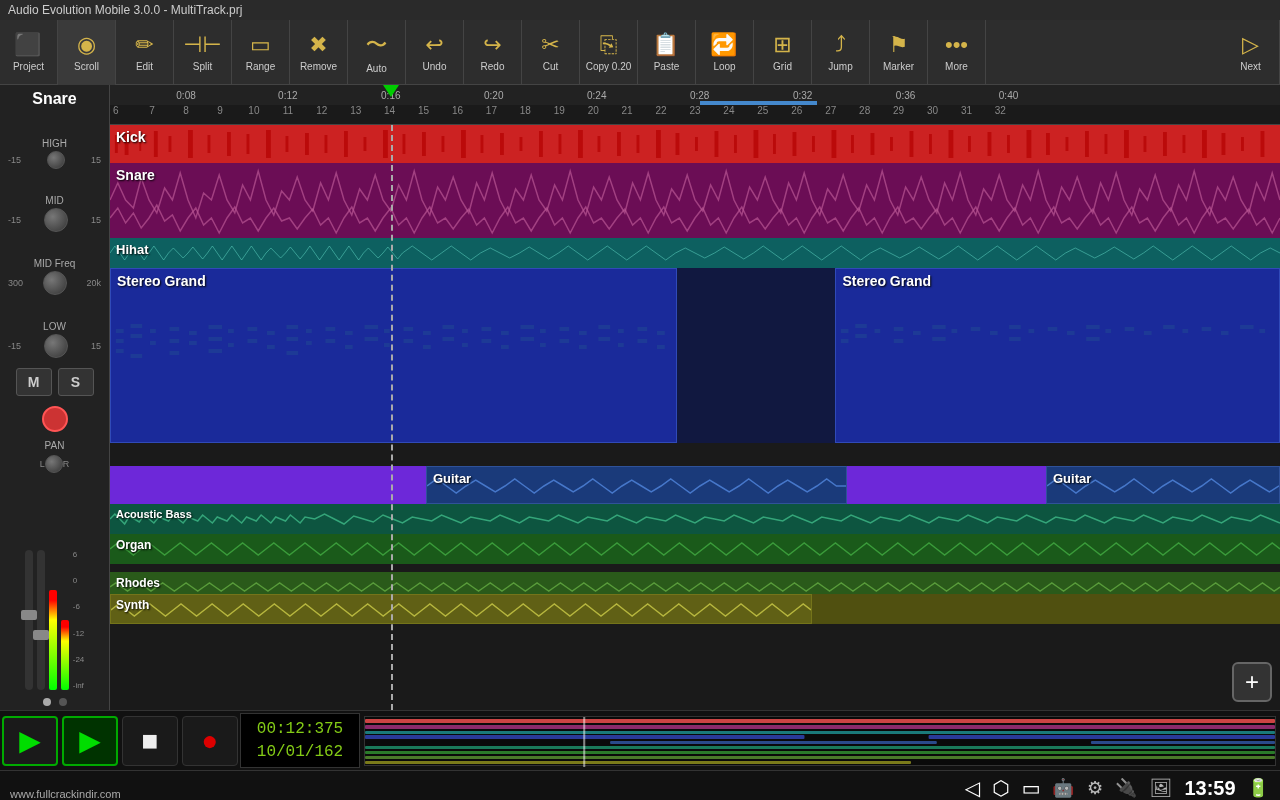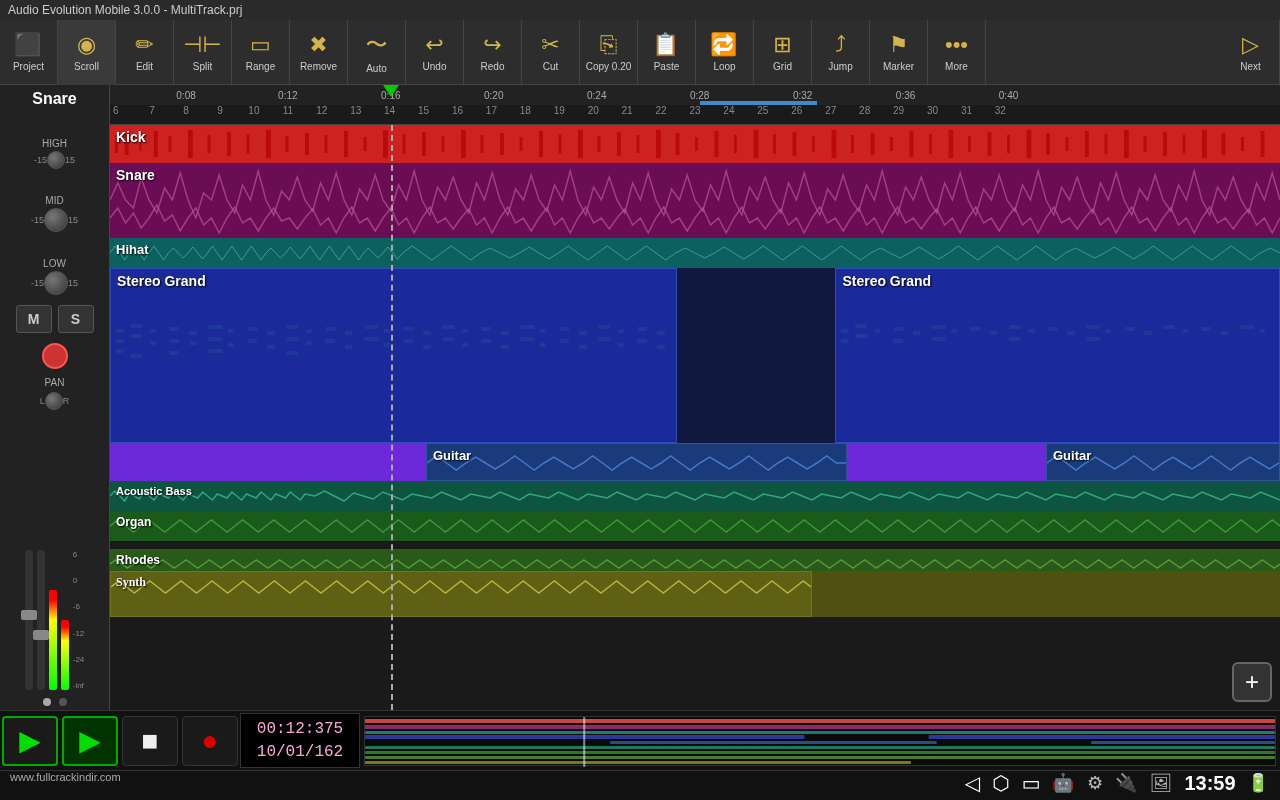--- a/index.html
+++ b/index.html
@@ -69,21 +69,21 @@
       flex-shrink: 0;
     }
     #track-name {
       font-size: 16px;
       font-weight: bold;
       color: #fff;
       margin-bottom: 8px;
     }
     .eq-section { width: 100%; padding: 2px 8px; }
     .eq-label { font-size: 10px; color: #aaa; text-align: center; margin-top: 20px; }
-    .eq-row { display: flex; align-items: center; justify-content: center; font-size: 9px; color: #888; }
+    .eq-row { display: flex; align-items: center; justify-content: space-between; font-size: 9px; color: #888; }
     .knob {
       width: 24px; height: 24px;
       border-radius: 50%;
       background: radial-gradient(circle at 35% 35%, #777, #333);
       border: 1px solid #555;
       margin: 2px auto;
       display: block;
     }
     .knob-small {
       width: 18px; height: 18px;
@@ -292,40 +292,40 @@
     .transport-icon.green { color: #00dd00; }
     .transport-icon.red { color: #dd0000; }
     .transport-icon.white { color: #eee; }
 
     #time-display {
       background: #000;
       border: 1px solid #333;
       padding: 4px 10px;
       font-family: 'Courier New', monospace;
       font-size: 16px;
-      color: #f9a8d4;
+      color: #84cc16;
       min-width: 120px;
       text-align: center;
       line-height: 1.4;
     }
     #mini-timeline {
       flex: 1;
       height: 50px;
       background: #0a0a0a;
       margin: 2px 4px;
       border: 1px solid #333;
       position: relative;
     }
 
     
     #statusbar {
       height: 30px;
       background: #111;
       display: flex;
-      align-items: flex-start;
+      align-items: flex-end;
       justify-content: space-between;
       padding: 0 10px;
       border-top: 1px solid #333;
       font-size: 11px;
       color: #aaa;
     }
     .status-right {
       display: flex;
       align-items: center;
       gap: 12px;
@@ -495,20 +495,30 @@
       <div class="eq-label">MID</div>
       <div class="eq-row">
         <span>-15</span>
         <span>
           <span class="knob" style="display:block;"></span>
         </span>
         <span>15</span>
       </div>
     </div>
 
+    <div class="eq-section">
+      <div class="eq-label">MID Freq</div>
+      <div class="eq-row">
+        <span>300</span>
+        <span>
+          <span class="knob" style="display:block;"></span>
+        </span>
+        <span>20k</span>
+      </div>
+    </div>
 
     <div class="eq-section">
       <div class="eq-label">LOW</div>
       <div class="eq-row">
         <span>-15</span>
         <span>
           <span class="knob" style="display:block;"></span>
         </span>
         <span>15</span>
       </div>
@@ -701,21 +711,21 @@
         <div class="track-content" style="height:30px;position:relative;background:#0d6060;">
           <span class="track-label" style="font-size:13px;">Hihat</span>
           <svg class="waveform-svg" viewBox="0 0 1200 30" preserveAspectRatio="none">
             <g fill="none" stroke="rgba(100,220,200,0.6)" stroke-width="1">
               <polyline points="0,15 5,8 10,15 15,22 20,15 25,8 30,15 35,22 40,15 45,8 50,15 55,22 60,15 65,10 70,15 75,20 80,15 85,9 90,15 95,21 100,15 105,8 110,15 115,22 120,15 125,8 130,15 135,22 140,15 145,8 150,15 155,22 160,15 165,10 170,15 175,20 180,15 185,9 190,15 195,21 200,15 205,8 210,15 215,22 220,15 225,8 230,15 235,22 240,15 245,8 250,15 255,22 260,15 265,10 270,15 275,20 280,15 285,9 290,15 295,21 300,15 310,8 320,15 330,22 340,15 350,8 360,15 370,22 380,15 390,10 400,15 410,20 420,15 430,9 440,15 450,21 460,15 470,8 480,15 490,22 500,15 510,8 520,15 530,22 540,15 550,8 560,15 570,22 580,15 590,10 600,15 610,20 620,15 630,9 640,15 650,21 660,15 670,8 680,15 690,22 700,15 710,8 720,15 730,22 740,15 750,8 760,15 770,22 780,15 790,10 800,15 810,20 820,15 830,9 840,15 850,21 860,15 870,8 880,15 890,22 900,15 910,8 920,15 930,22 940,15 950,8 960,15 970,22 980,15 990,10 1000,15 1010,20 1020,15 1030,9 1040,15 1050,21 1060,15 1070,8 1080,15 1090,22 1100,15 1110,8 1120,15 1130,22 1140,15 1150,8 1160,15 1170,22 1180,15 1190,10 1200,15"></polyline>
             </g>
           </svg>
         </div>
       </div>
 
-      <div class="track-row" style="height:175px;text-decoration:underline;">
+      <div class="track-row" style="height:198px;text-decoration:underline;">
         <div class="track-content" style="height:175px;position:relative;background:#111840;">
 
           <div class="clip-block" style="left:0;width:48.5%;background:#1a2a9a;border:1px solid rgba(100,150,255,0.3);">
             <span class="track-label">Stereo Grand</span>
             <svg width="100%" height="175" viewBox="0 0 580 175" preserveAspectRatio="none">
 
               <g fill="rgba(30,60,150,0.9)">
                 <rect x="5" y="60" width="8" height="4"></rect>
                 <rect x="5" y="70" width="8" height="4"></rect>
                 <rect x="5" y="80" width="8" height="4"></rect>
@@ -862,21 +872,21 @@
       <div class="track-row track-rhodes">
         <div class="track-content" style="height:30px;position:relative;background:#2a5a1a;margin-top:8px;">
           <span class="track-label" style="font-size:12px;">Rhodes</span>
           <svg class="waveform-svg" viewBox="0 0 1200 30" preserveAspectRatio="none">
             <polyline points="0,15 6,11 12,15 18,19 24,15 30,11 36,15 42,19 48,15 54,11 60,15 66,19 72,15 78,11 84,15 90,19 96,15 102,11 108,15 114,19 120,15 126,11 132,15 138,19 144,15 150,11 156,15 162,19 168,15 174,11 180,15 186,19 192,15 198,11 204,15 210,19 216,15 222,11 228,15 234,19 240,15 246,11 252,15 258,19 264,15 270,11 276,15 282,19 288,15 294,11 300,15 306,19 312,15 318,11 324,15 330,19 336,15 342,11 348,15 354,19 360,15 366,11 372,15 378,19 384,15 390,11 396,15 402,19 408,15 414,11 420,15 426,19 432,15 438,11 444,15 450,19 456,15 462,11 468,15 474,19 480,15 486,11 492,15 498,19 504,15 510,11 516,15 522,19 528,15 534,11 540,15 546,19 552,15 558,11 564,15 570,19 576,15 582,11 588,15 594,19 600,15 606,11 612,15 618,19 624,15 630,11 636,15 642,19 648,15 654,11 660,15 666,19 672,15 678,11 684,15 690,19 696,15 702,11 708,15 714,19 720,15 726,11 732,15 738,19 744,15 750,11 756,15 762,19 768,15 774,11 780,15 786,19 792,15 798,11 804,15 810,19 816,15 822,11 828,15 834,19 840,15 846,11 852,15 858,19 864,15 870,11 876,15 882,19 888,15 894,11 900,15 906,19 912,15 918,11 924,15 930,19 936,15 942,11 948,15 954,19 960,15 966,11 972,15 978,19 984,15 990,11 996,15 1002,19 1008,15 1014,11 1020,15 1026,19 1032,15 1038,11 1044,15 1050,19 1056,15 1062,11 1068,15 1074,19 1080,15 1086,11 1092,15 1098,19 1104,15 1110,11 1116,15 1122,19 1128,15 1134,11 1140,15 1146,19 1152,15 1158,11 1164,15 1170,19 1176,15 1182,11 1188,15 1194,19 1200,15" fill="none" stroke="rgba(120,200,80,0.7)" stroke-width="1.5"></polyline>
           </svg>
         </div>
       </div>
 
       <div class="track-row track-synth">
-        <div class="track-content" style="height:46px;position:relative;background:#505010;font-family:Liberation Serif, serif;">
+        <div class="track-content" style="height:30px;position:relative;background:#505010;">
           <span class="track-label" style="font-size:12px;">Synth</span>
 
           <div style="position:absolute;left:0;width:60%;height:100%;background:#606015;border:1px solid rgba(200,200,50,0.2);">
             <svg width="100%" height="30" viewBox="0 0 720 30" preserveAspectRatio="none">
               <polyline points="0,15 8,9 16,15 24,21 32,15 40,9 48,15 56,21 64,15 72,9 80,15 88,21 96,15 104,9 112,15 120,21 128,15 136,9 144,15 152,21 160,15 168,9 176,15 184,21 192,15 200,9 208,15 216,21 224,15 232,9 240,15 248,21 256,15 264,9 272,15 280,21 288,15 296,9 304,15 312,21 320,15 328,9 336,15 344,21 352,15 360,9 368,15 376,21 384,15 392,9 400,15 408,21 416,15 424,9 432,15 440,21 448,15 456,9 464,15 472,21 480,15 488,9 496,15 504,21 512,15 520,9 528,15 536,21 544,15 552,9 560,15 568,21 576,15 584,9 592,15 600,21 608,15 616,9 624,15 632,21 640,15 648,9 656,15 664,21 672,15 680,9 688,15 696,21 704,15 712,9 720,15" fill="none" stroke="rgba(220,220,80,0.7)" stroke-width="1.5"></polyline>
             </svg>
           </div>
         </div>
       </div>
 

